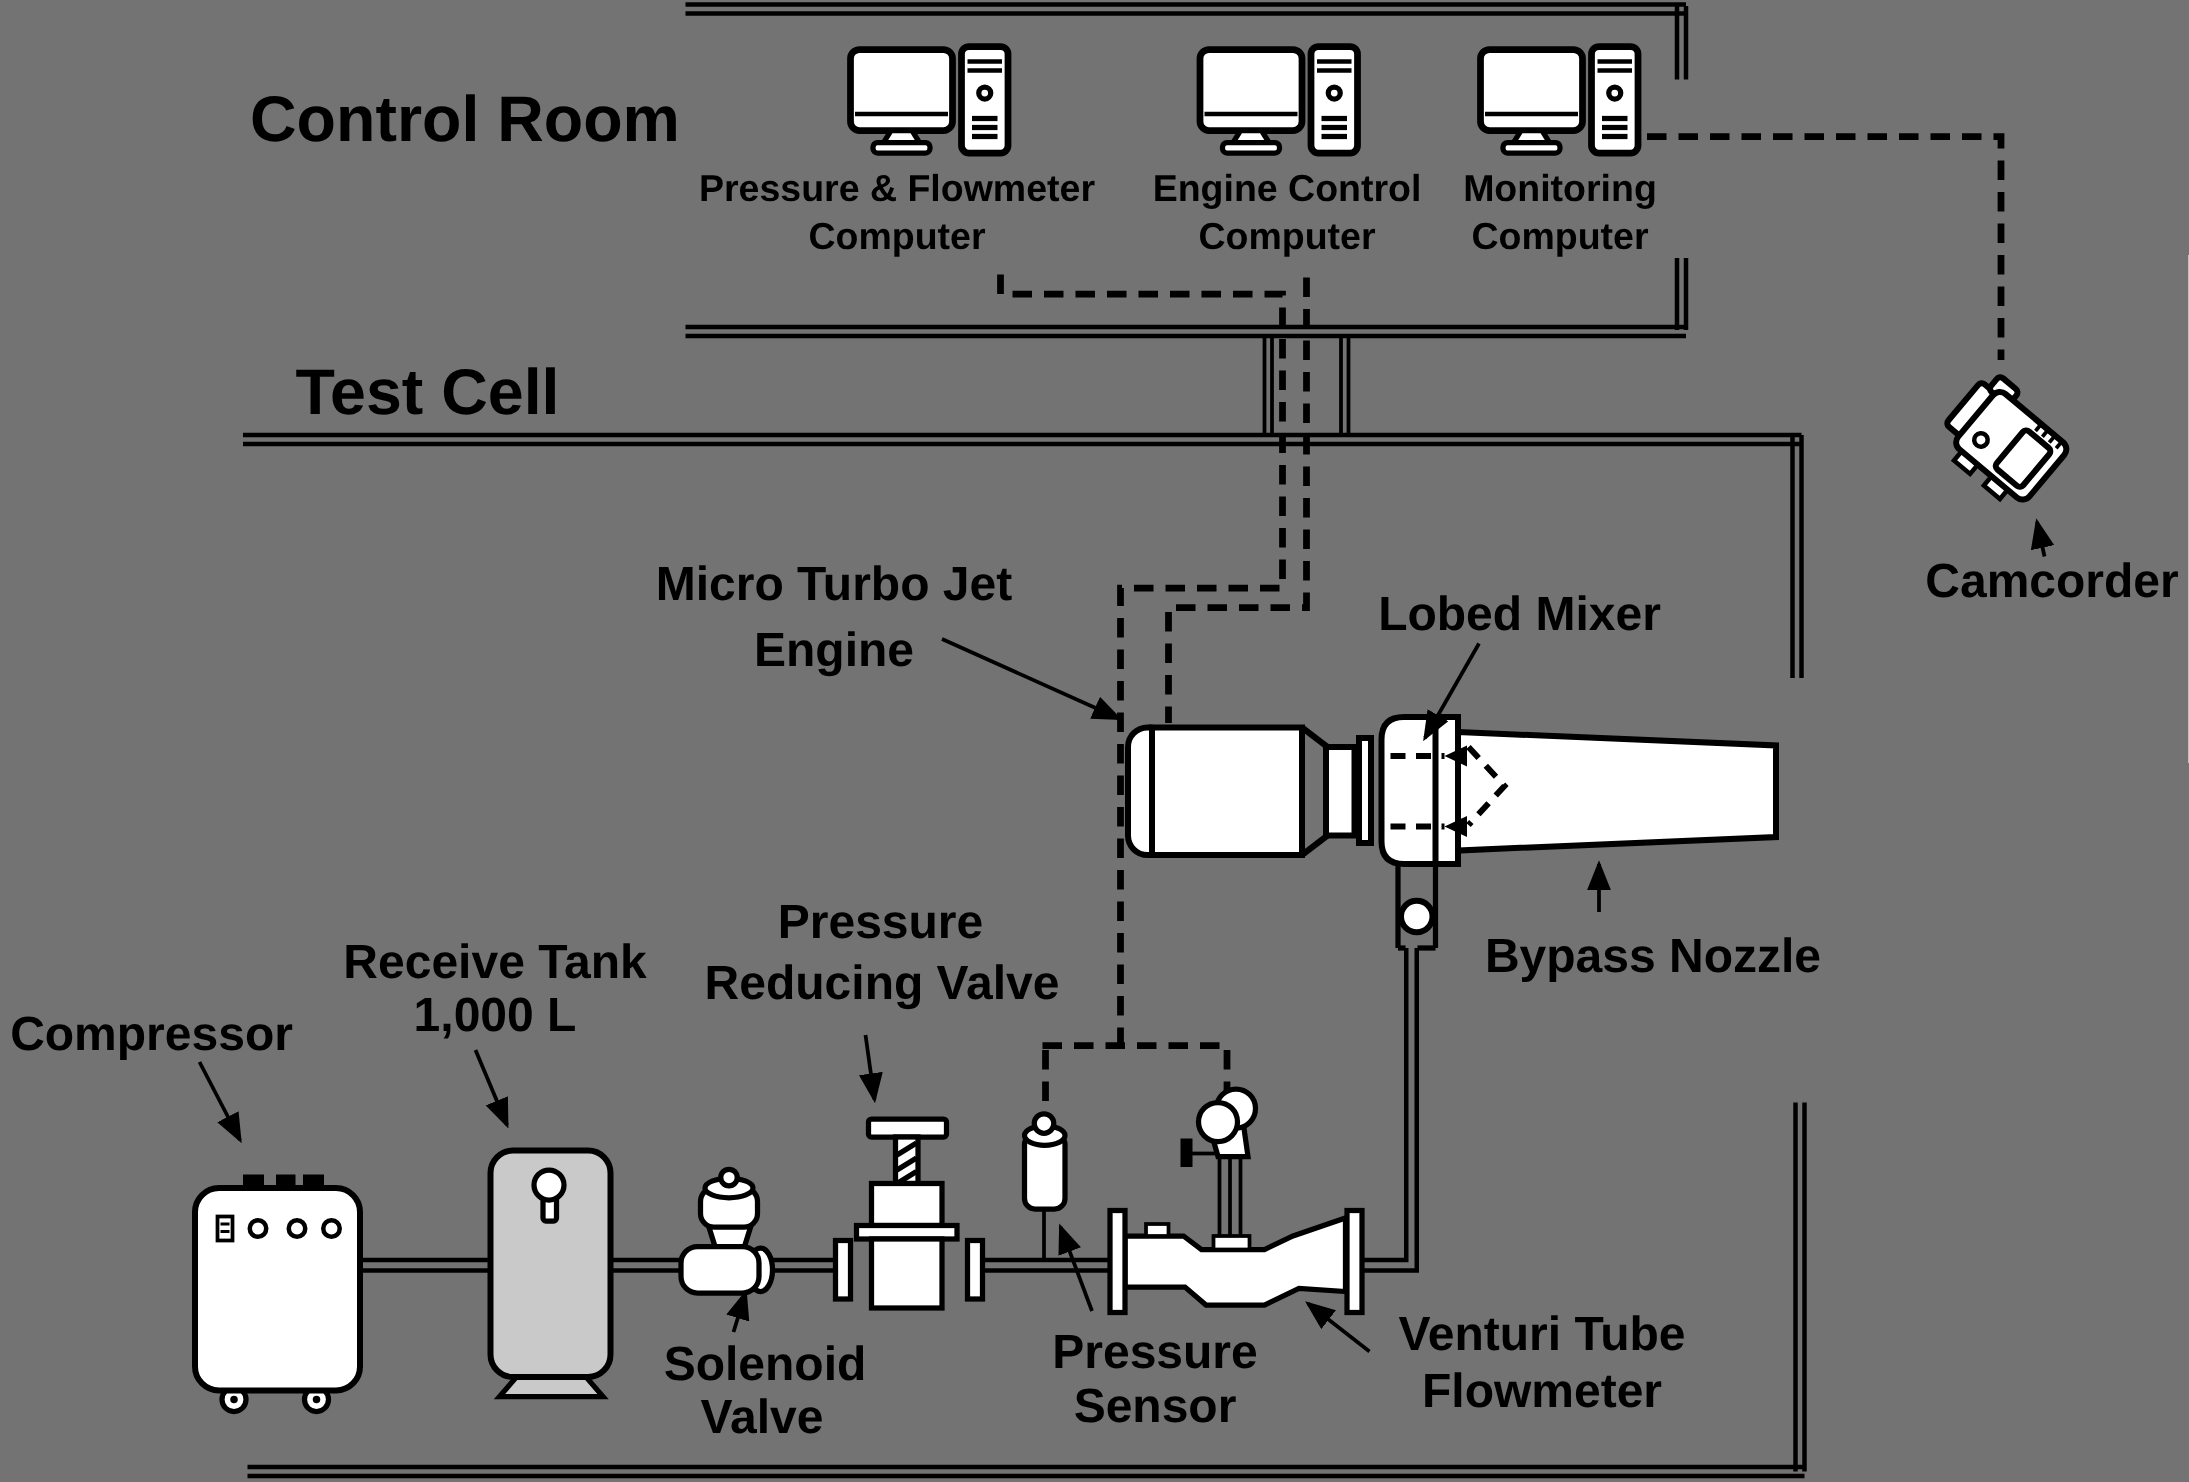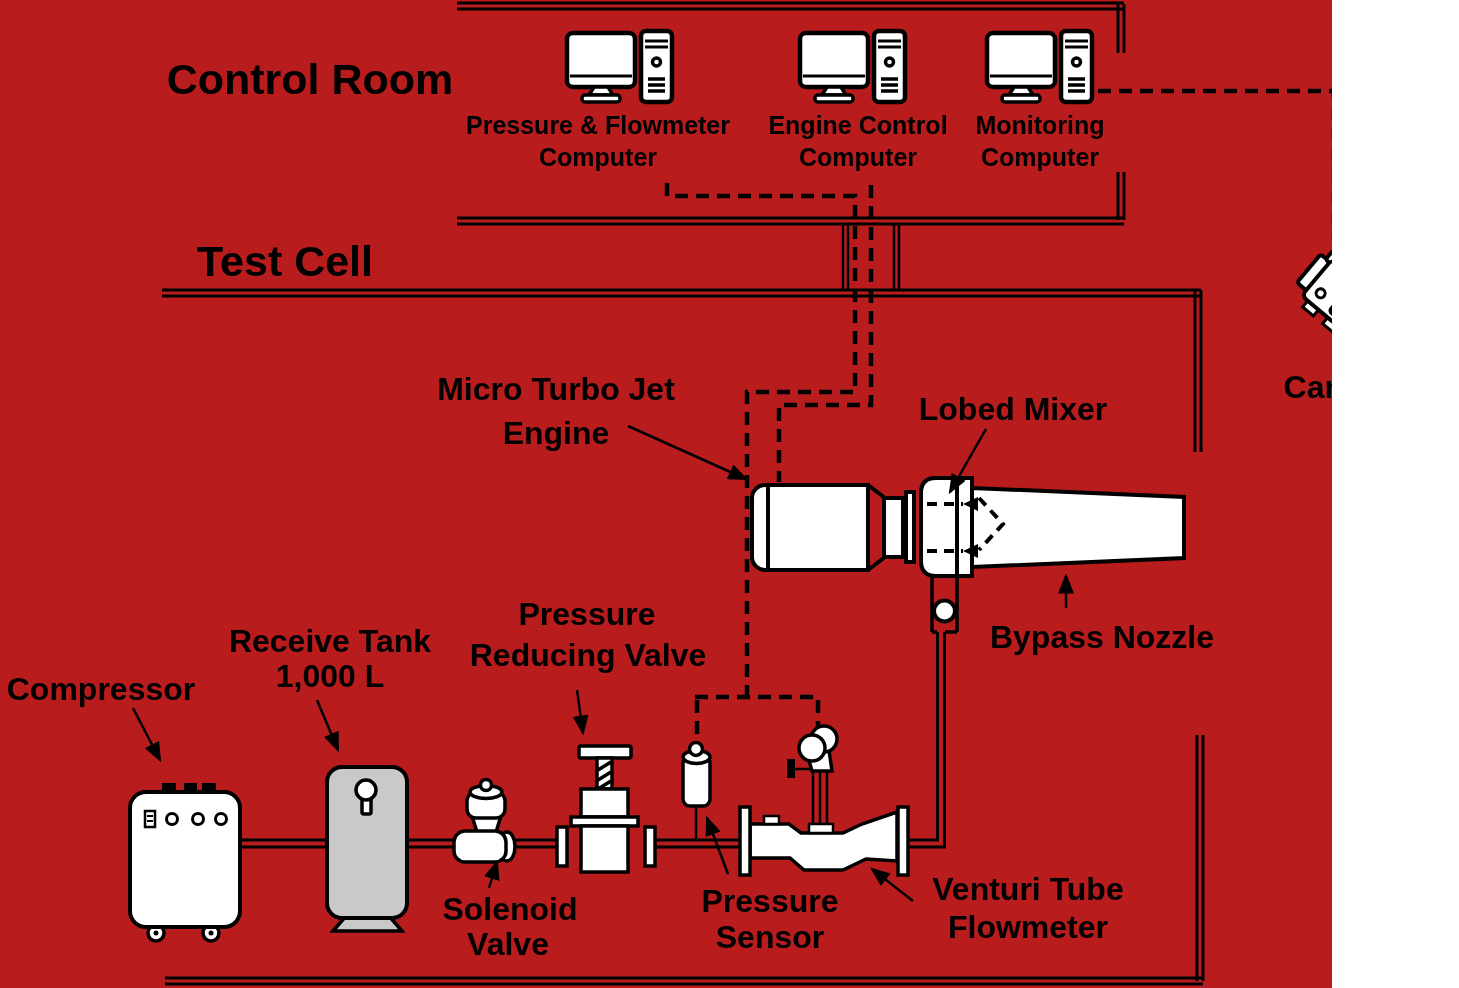--- a/index.html
+++ b/index.html
@@ -1,16 +1,16 @@
 <!DOCTYPE html>
 <html><head>
 <meta charset="utf-8">
 <style>
   html,body{margin:0;padding:0;background:#ffffff;}
-  .stage{position:relative;width:1332px;height:988px;background:#b91c1c;overflow:hidden;
+  .stage{position:relative;width:1459px;height:988px;background:#737373;overflow:hidden;
          font-family:"Liberation Sans", sans-serif;}
   svg text{font-family:"Liberation Sans", sans-serif;font-weight:bold;fill:#000;}
   .room-label{font-size:43px;}
   .pc-label{font-size:25px;}
   .eq-label{font-size:32px;}
 </style>
 </head>
 <body>
 
 <div class="stage">

